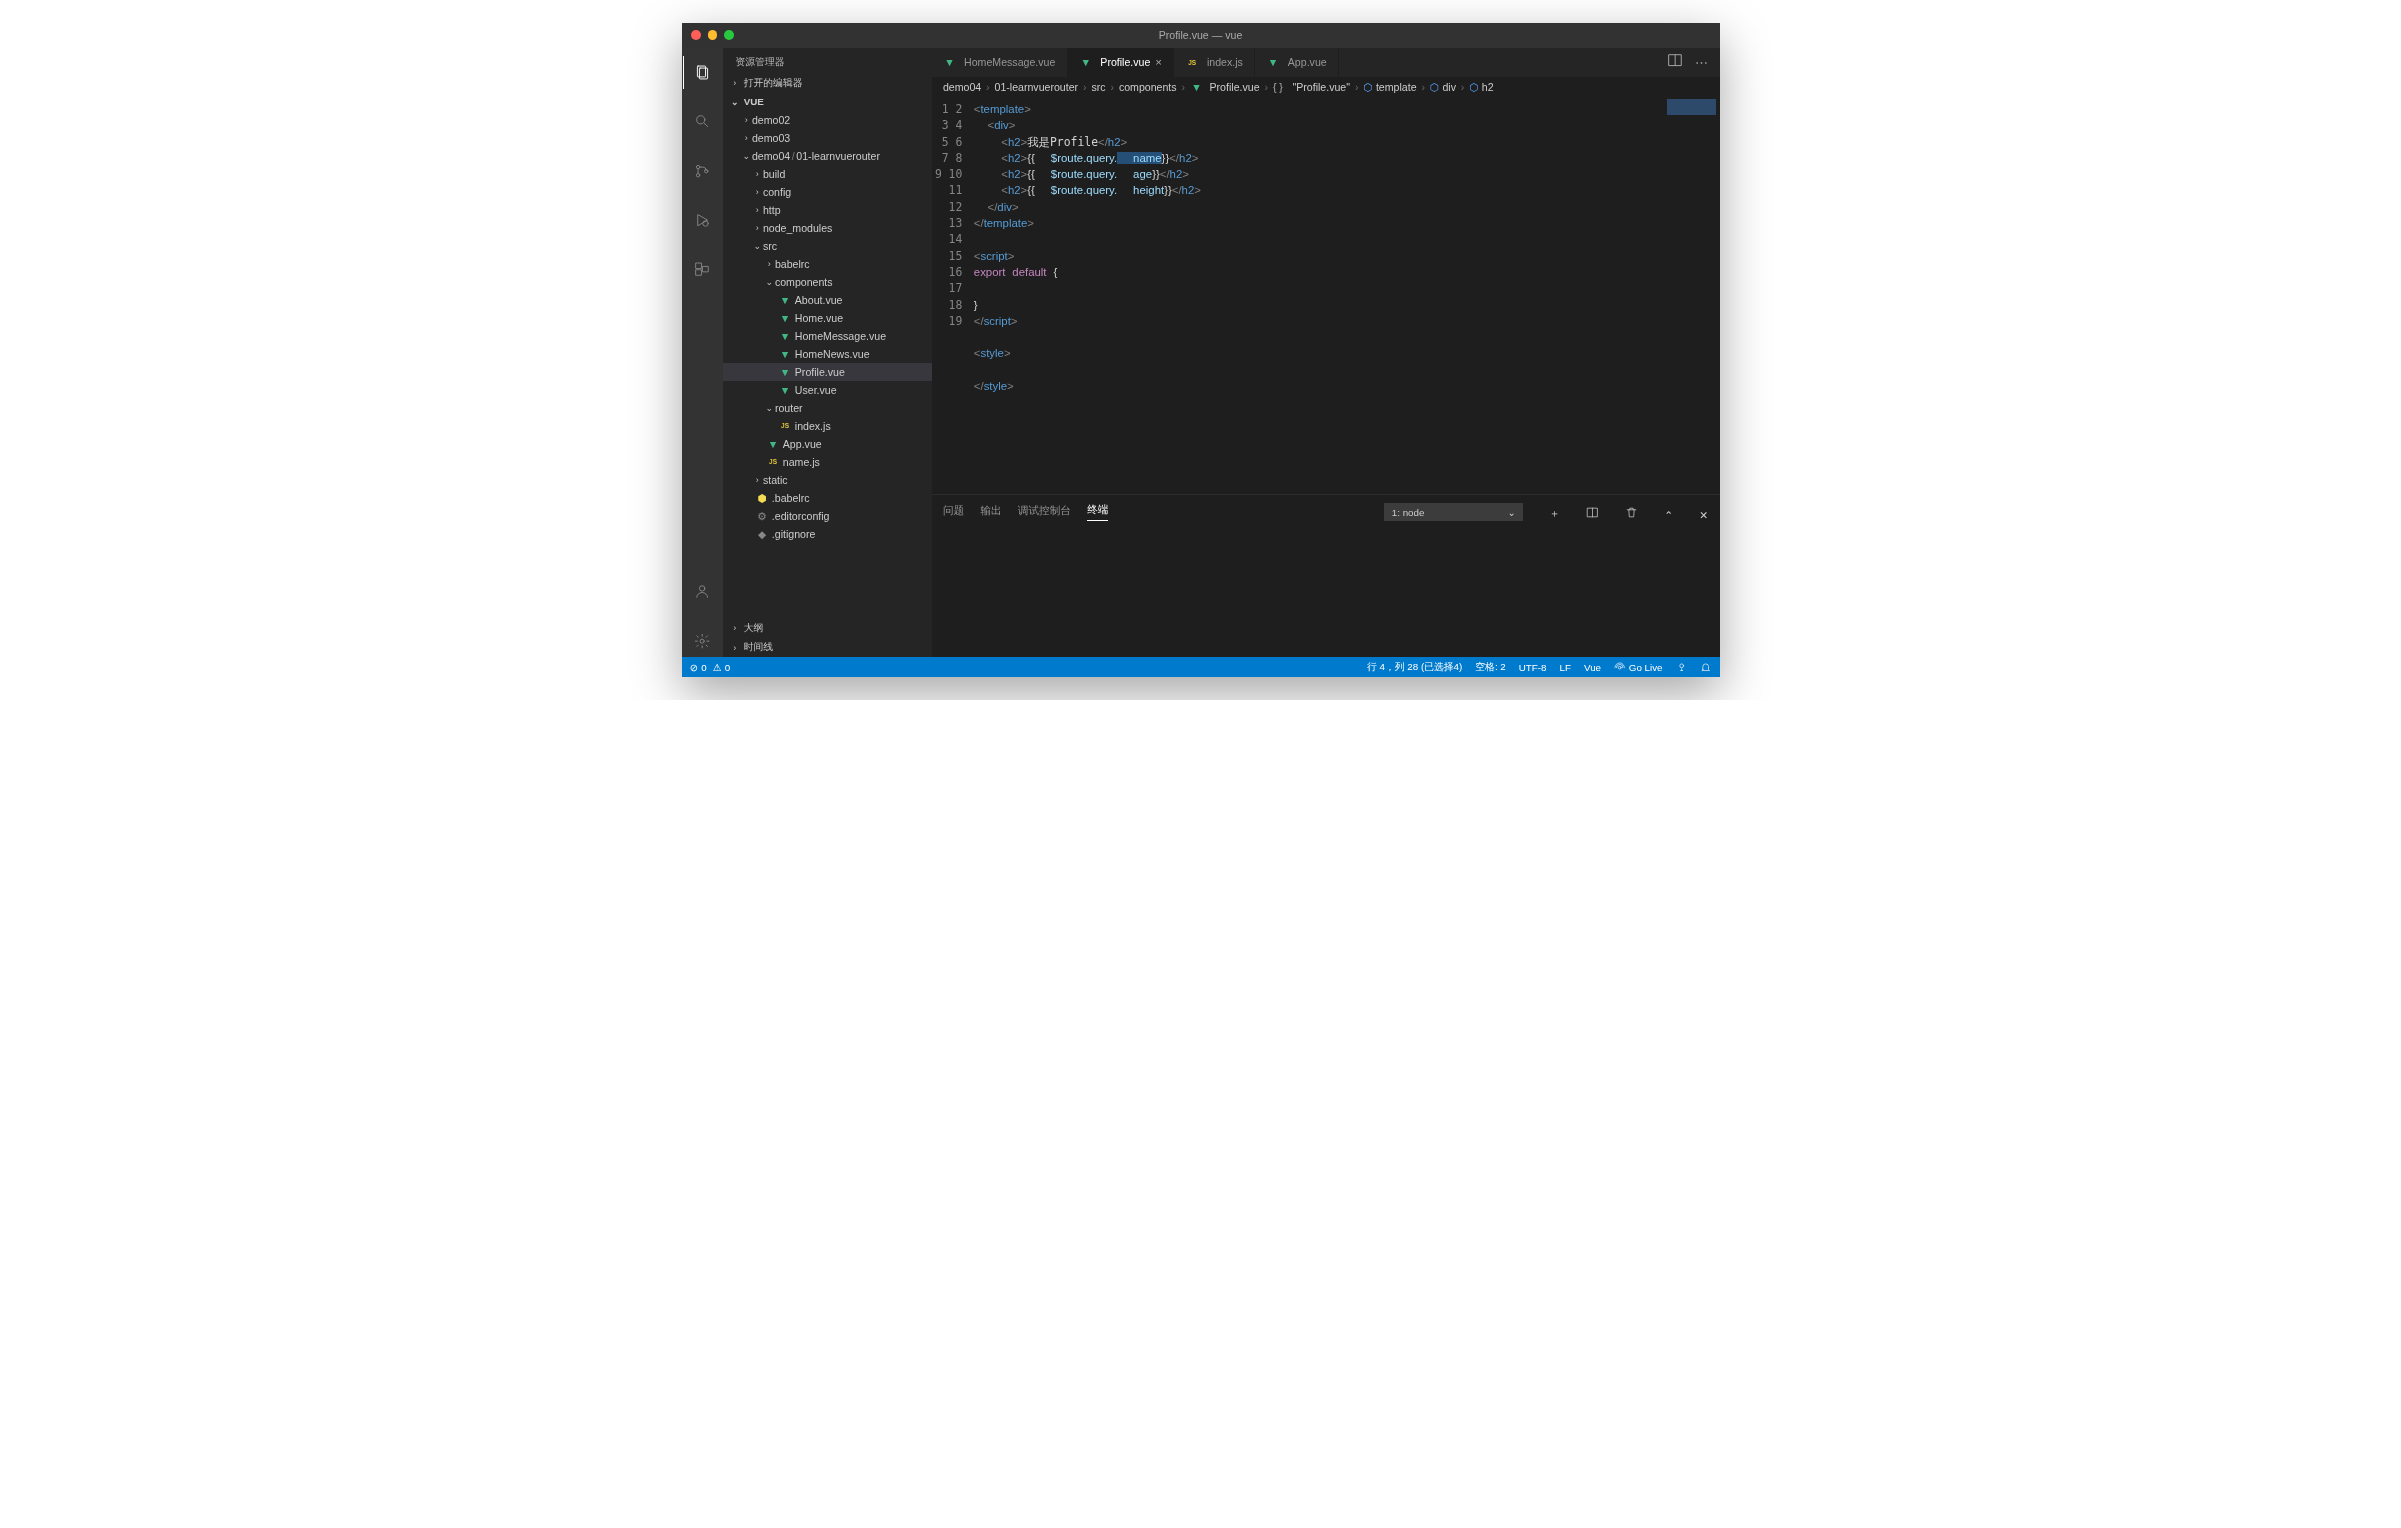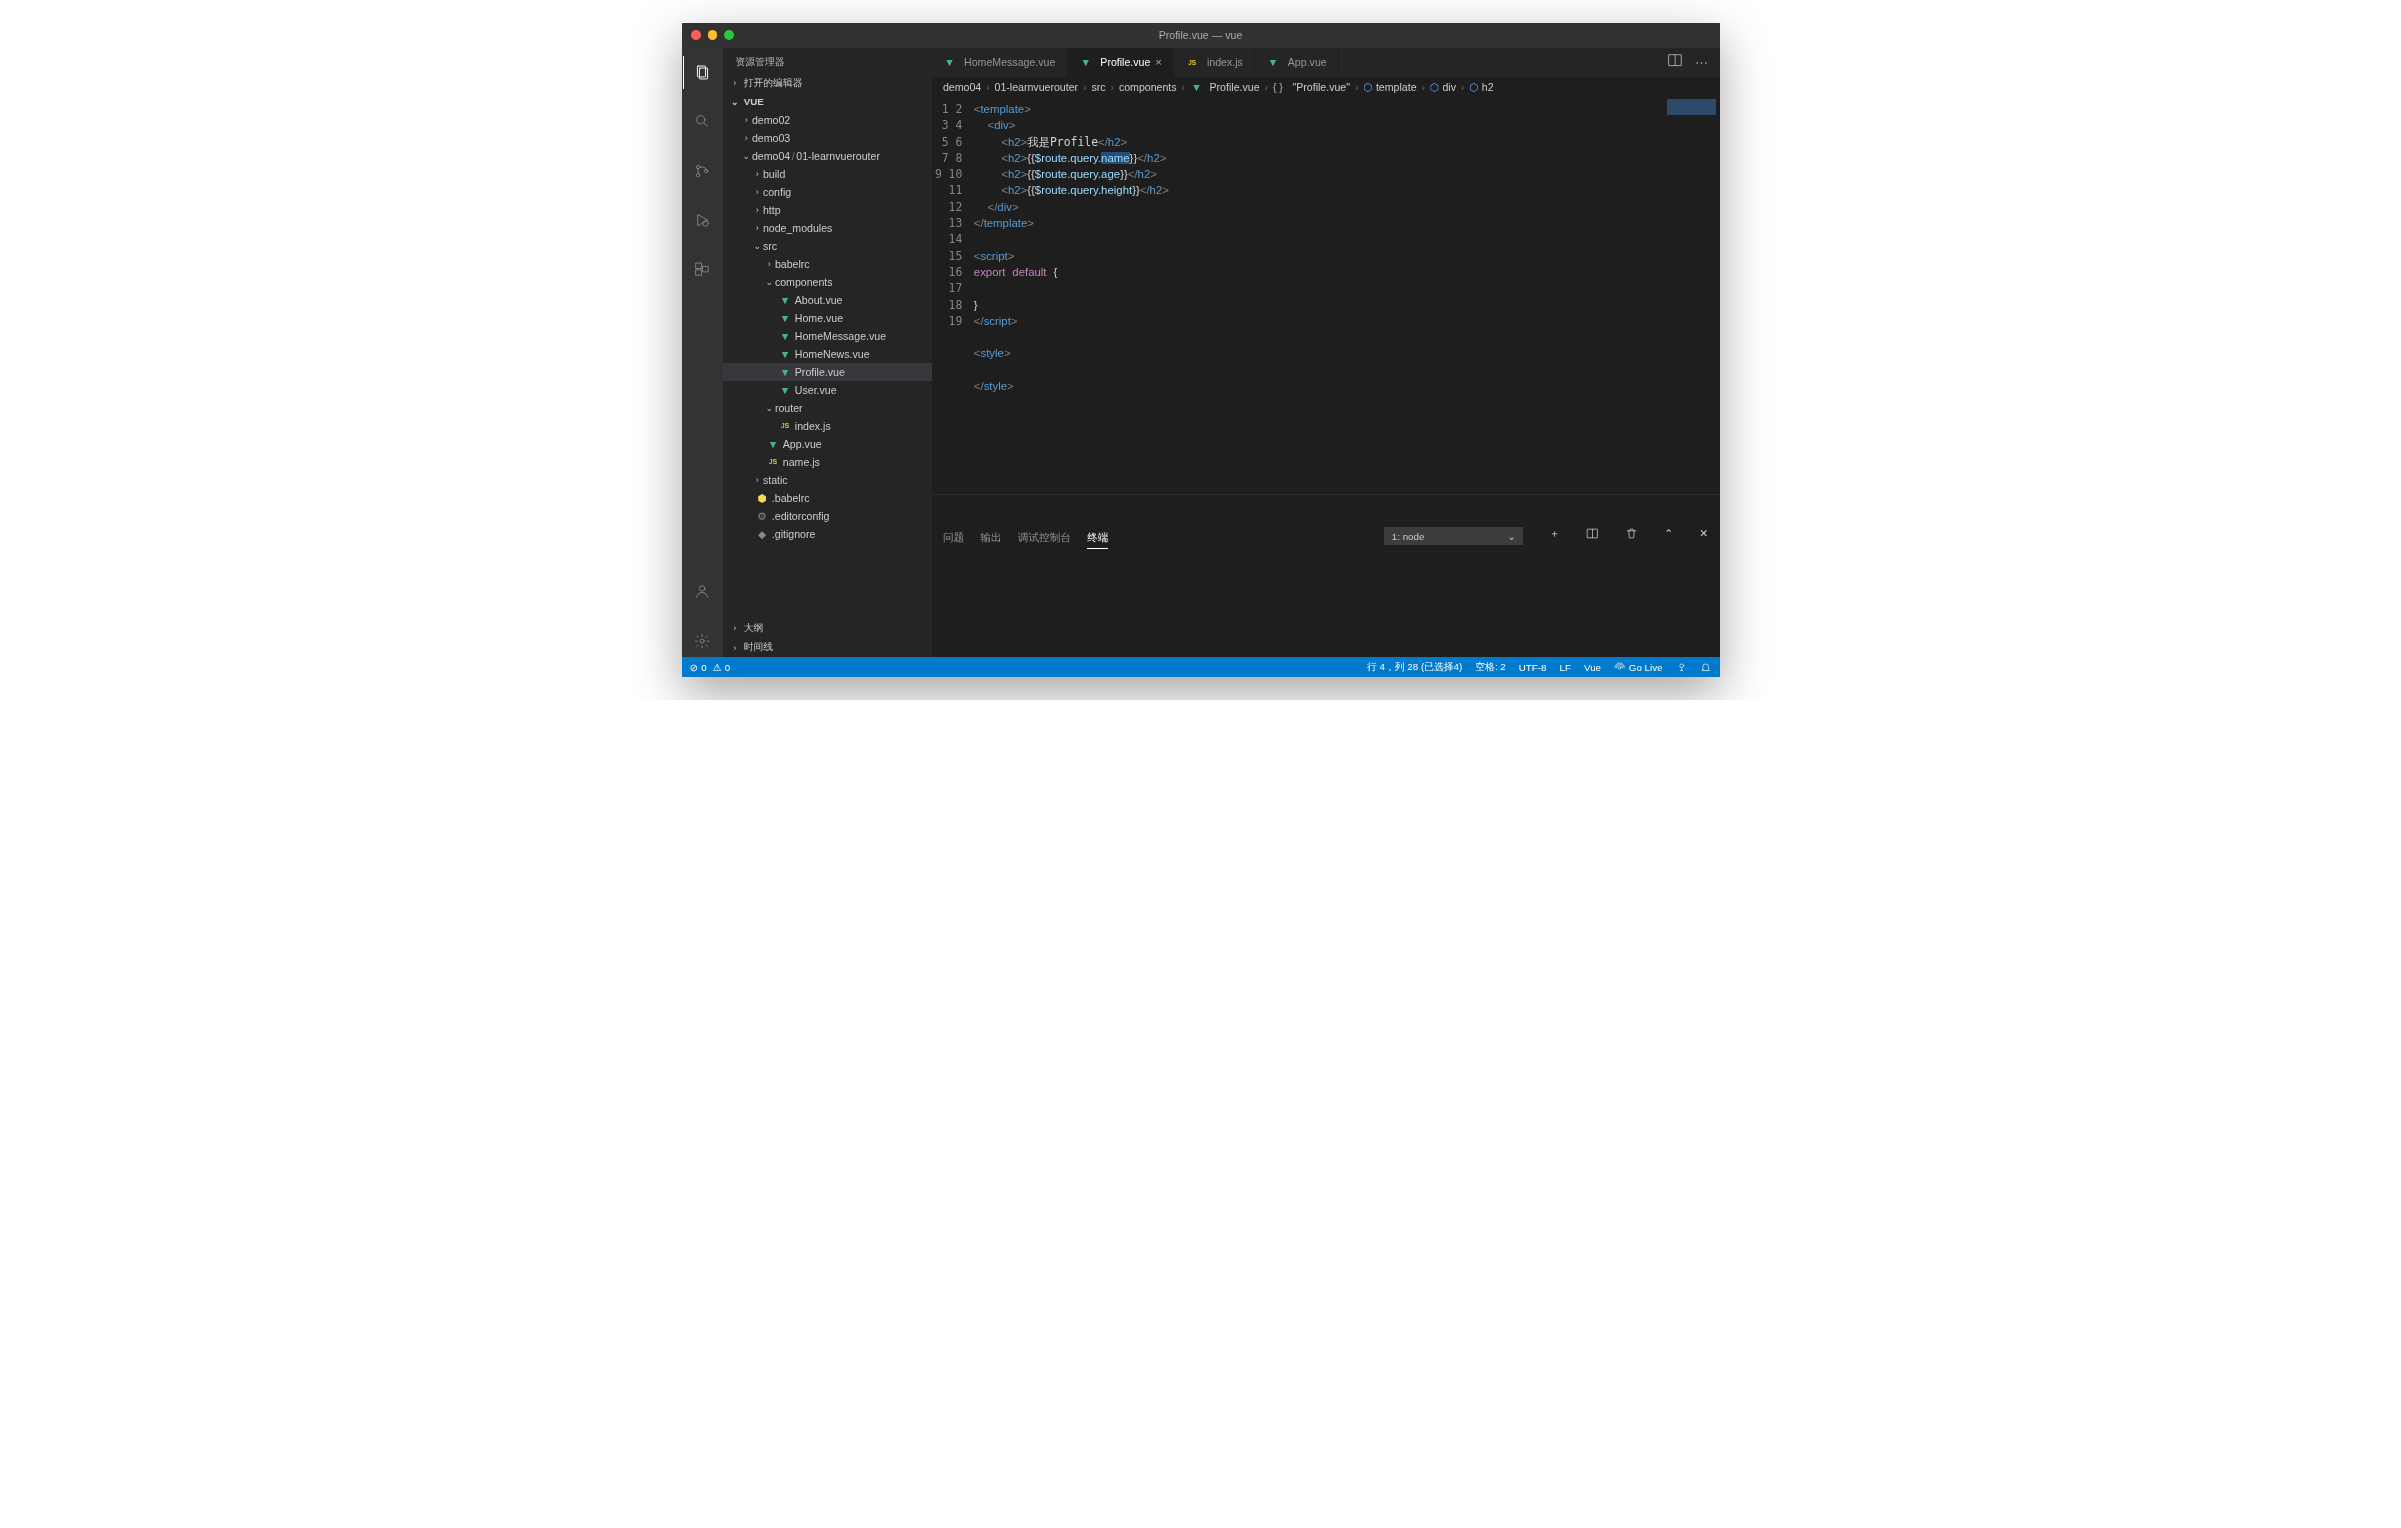--- a/index.html
+++ b/index.html
@@ -33,24 +33,24 @@
   .tab .close { color:#aaa; font-size:11.4px; }
   .tabs .fill { flex:1; }
   .tabs .tabactions { display:flex; align-items:center; gap:11.4px; padding:0 11.4px; color:#aaa; }
   .crumbs { height:19.6px; background:#1e1e1e; display:flex; align-items:center; padding:0 11.4px; color:#a0a0a0; font-size:10.6px; gap:1.6px; border-top:0.8px solid #1e1e1e;}
   .crumbs .c { color:#ccc; display:flex; align-items:center; gap:3.3px;}
   .crumbs .sep { color:#666; margin:0 3.3px;}
   .crumb-sym { color:#58a6ff; }
   .editor { flex:1; background:#1e1e1e; display:flex; min-height:0;justify-content:space-between; }
   .gutter { width:39px; text-align:right; padding:4.9px 8.2px 0 0; color:#858585; font:11.4px/16.3px Menlo,Consolas,monospace;}
   .code { flex:1; padding:4.9px 0 0 3.3px; font:11.4px/16.3px Menlo,Consolas,monospace; color:#d4d4d4; white-space:pre;}
-  .t-ang{color:#808080;} .t-tag{color:#569cd6;} .t-brace{color:#d4d4d4;} .t-var{color:#9cdcfe;} .t-key{color:#c586c0;}
+  .t-ang{color:#808080;} .t-tag{color:#569cd6;} .t-brace{color:#d4d4d4;} .t-var{color:#9cdcfe;padding-left:16px;} .t-key{color:#c586c0;}
   .t-sel{background:#264f78;margin-top:32px;}
   .panel { height:163px; background:#1e1e1e; border-top:0.8px solid #2d2d2d; display:flex; flex-direction:column;}
-  .panel-tabs { height:26px; display:flex; align-items:flex-start; padding:0 11.4px; gap:16.3px; color:#969696; font-size:10.6px;margin-top:32px;}
+  .panel-tabs { height:26px; display:flex; align-items:flex-end; padding:0 11.4px; gap:16.3px; color:#969696; font-size:10.6px;}
   .ptab { cursor:pointer; padding:3.3px 0;}
   .ptab.active { color:#fff; border-bottom:0.8px solid #fff;}
   .panel-tabs .spacer { flex:1;}
   .term-select { background:#3c3c3c; color:#ccc; border:0.8px solid #3c3c3c; font-size:9.8px; width:139px; height:18px; display:flex; align-items:center; padding:0 6.5px; justify-content:space-between;}
   .paction { color:#ccc; cursor:pointer;}
   .panel-body { flex:1; padding:4.9px 11.4px; font:10.6px/14.7px Menlo,Consolas,monospace; color:#ccc;}
   .done { background:#11a04e; color:#000; padding:0 4.9px; font-weight:700;}
   .ts { float:right; color:#888;}
   .ibadge { background:#0b7bd4; color:#fff; padding:0 3.3px; font-weight:700; font-size:9px; }
   .statusbar { height:19.6px; background:#007acc; color:#fff; display:flex; align-items:center; font-size:9.8px; padding:0 8.2px; gap:13px;}

